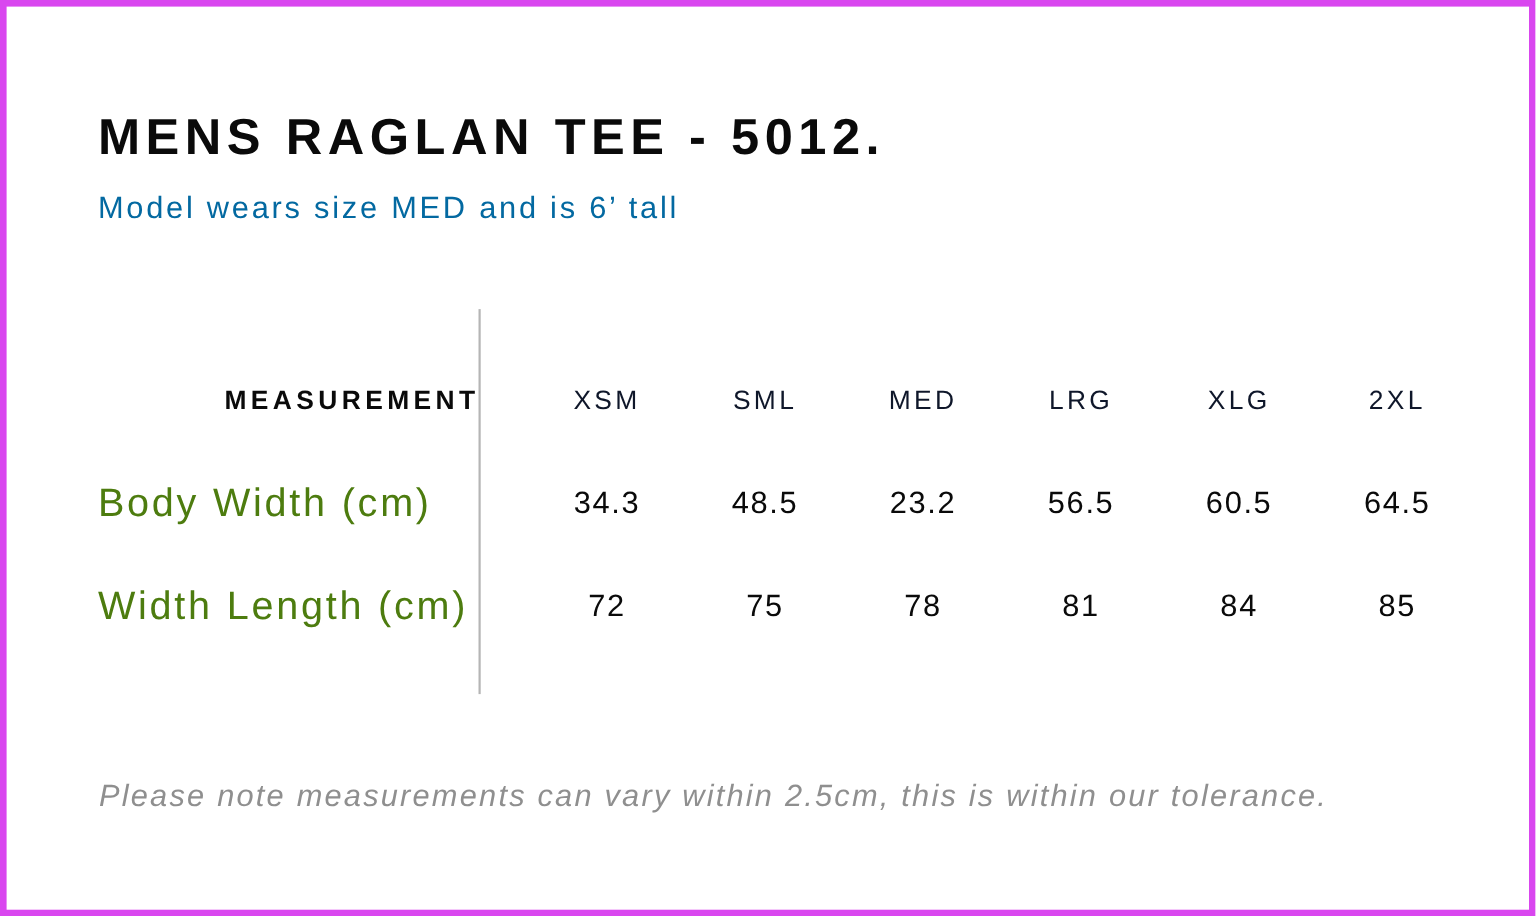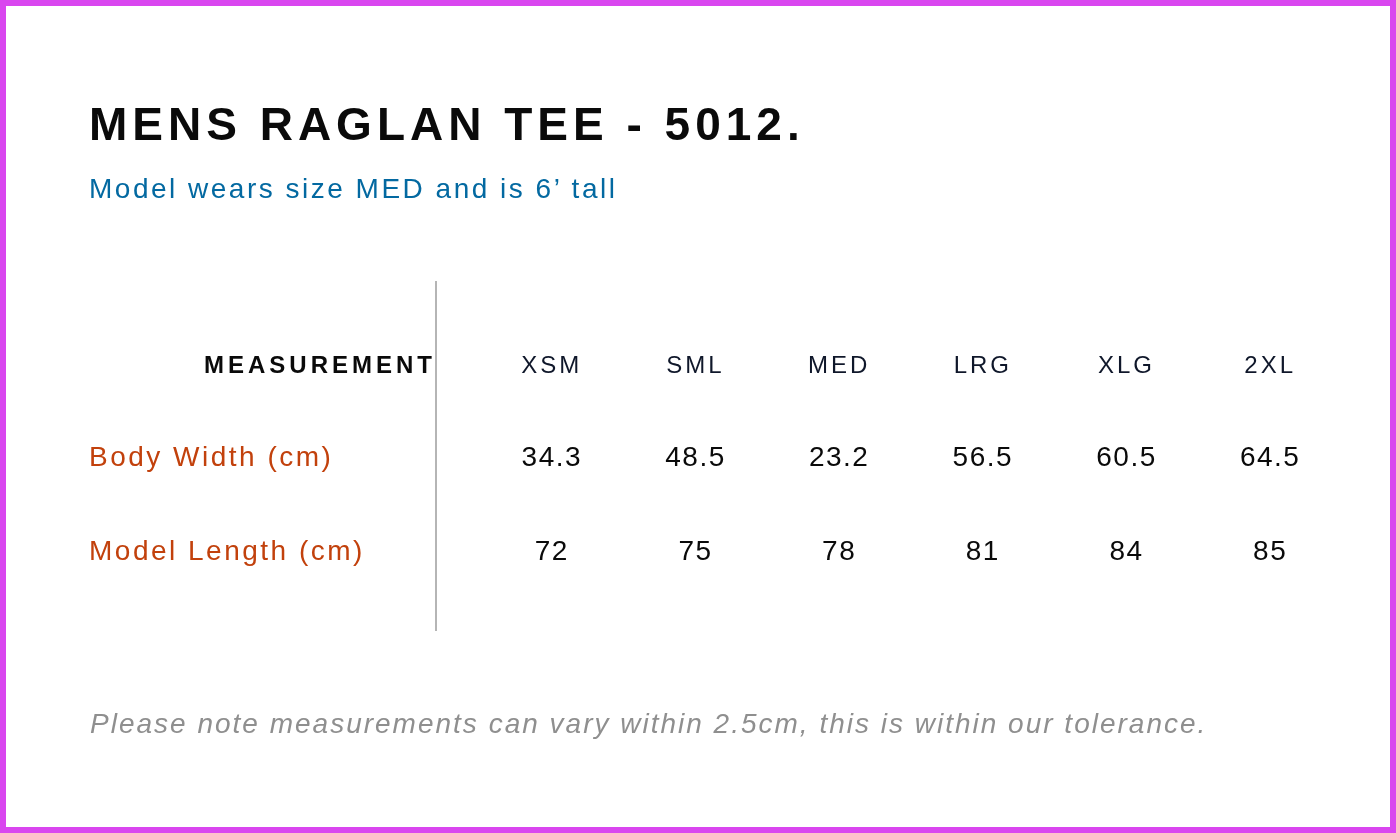--- a/index.html
+++ b/index.html
@@ -64,23 +64,23 @@
     text-align: right;
   }
   .size-head {
     font-size: 24px;
     font-weight: 400;
     letter-spacing: 3px;
     color: #0f172a;
     text-align: center;
   }
   .row-label {
-    font-size: 28px;
+    font-size: 36px;
     letter-spacing: 2.5px;
-    color: #c2410c;
+    color: #4d7c0f;
     text-align: left;
   }
   .value {
     font-size: 28px;
     letter-spacing: 1.5px;
     color: #0a0a0a;
     text-align: center;
   }
   .note {
     position: absolute;
@@ -121,21 +121,21 @@
     <div class="cell"></div>
     <div class="cell value">34.3</div>
     <div class="cell value">48.5</div>
     <div class="cell value">23.2</div>
     <div class="cell value">56.5</div>
     <div class="cell value">60.5</div>
     <div class="cell value">64.5</div>
   </div>
 
   <div class="trow rowB">
-    <div class="cell row-label">Model Length (cm)</div>
+    <div class="cell row-label">Width Length (cm)</div>
     <div class="cell"></div>
     <div class="cell value">72</div>
     <div class="cell value">75</div>
     <div class="cell value">78</div>
     <div class="cell value">81</div>
     <div class="cell value">84</div>
     <div class="cell value">85</div>
   </div>
 
   <div class="note">Please note measurements can vary within 2.5cm, this is within our tolerance.</div>

